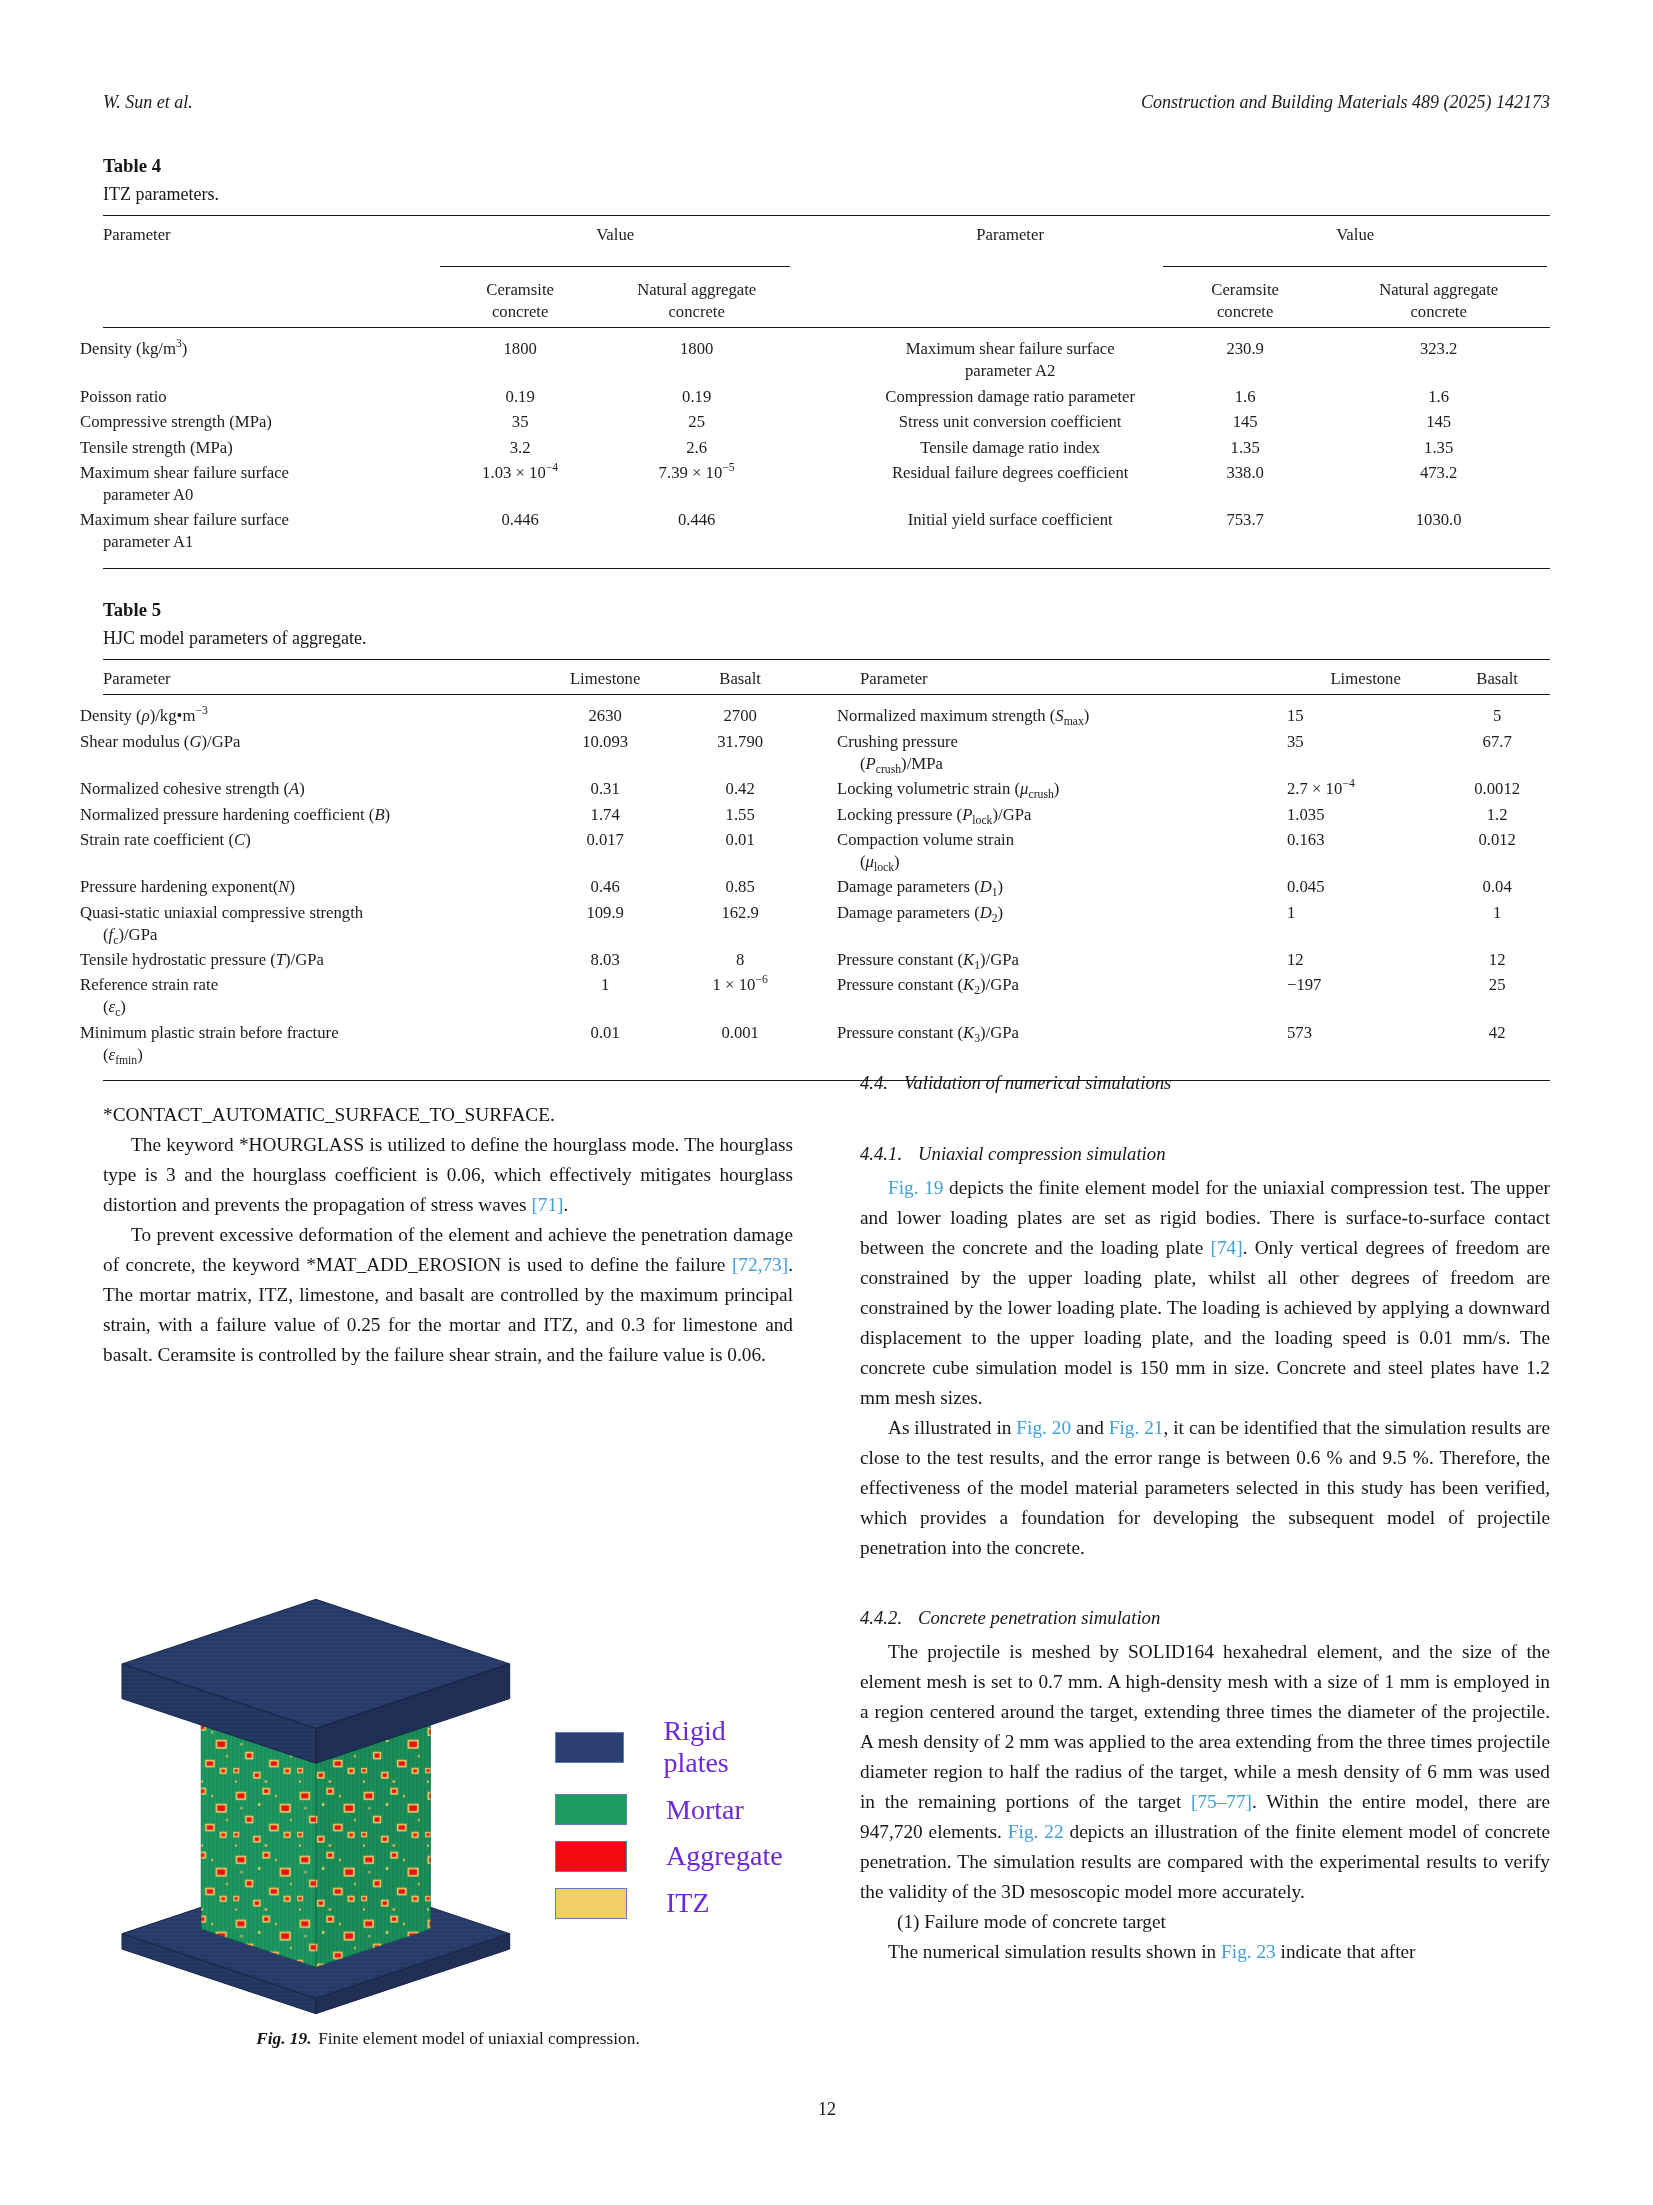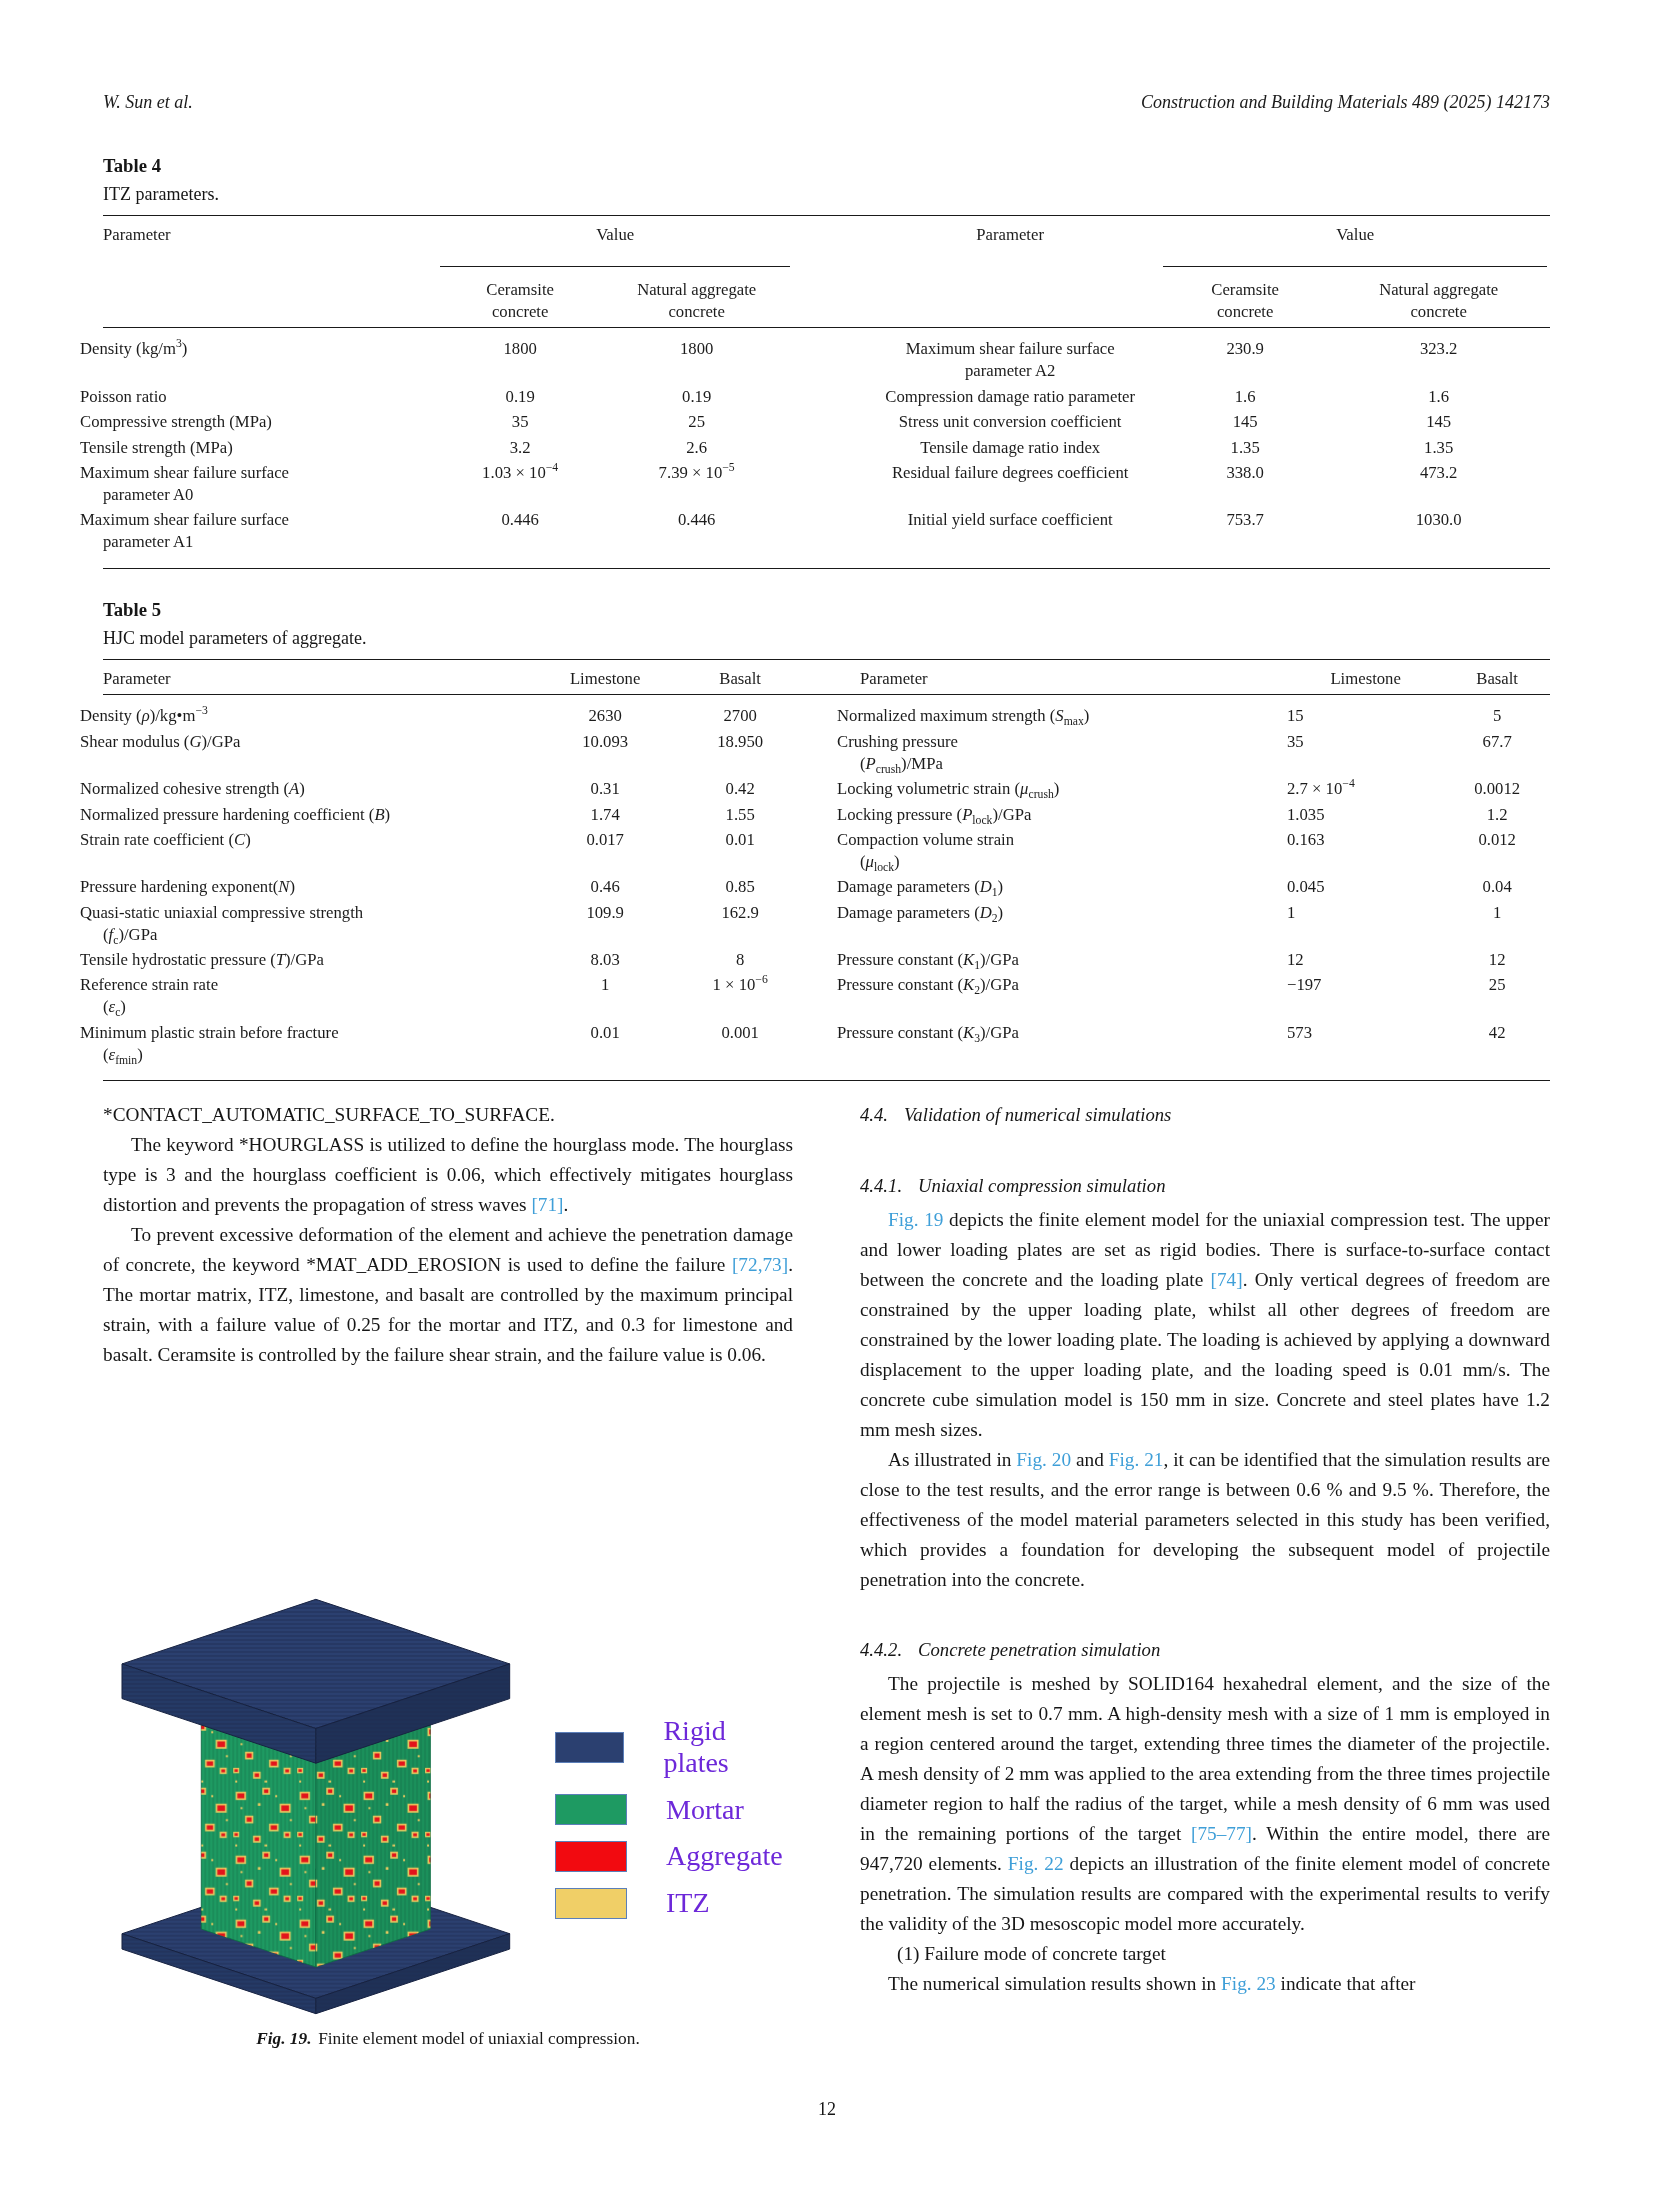--- a/index.html
+++ b/index.html
@@ -189,21 +189,21 @@
             <td class="val">2630</td>
             <td class="val">2700</td>
             <td class="gap"></td>
             <td class="param">Normalized maximum strength (<i>S</i><sub>max</sub>)</td>
             <td class="val-left">15</td>
             <td class="val">5</td>
           </tr>
           <tr>
             <td class="param">Shear modulus (<i>G</i>)/GPa</td>
             <td class="val">10.093</td>
-            <td class="val">18.950</td>
+            <td class="val">31.790</td>
             <td class="gap"></td>
             <td class="param">Crushing pressure<br>(<i>P</i><sub>crush</sub>)/MPa</td>
             <td class="val-left">35</td>
             <td class="val">67.7</td>
           </tr>
           <tr>
             <td class="param">Normalized cohesive strength (<i>A</i>)</td>
             <td class="val">0.31</td>
             <td class="val">0.42</td>
             <td class="gap"></td>
@@ -277,21 +277,21 @@
         </tbody>
     </table>
   </div>
 
   <div class="abs col" style="top:1100px;left:103px;">
     <p>*CONTACT_AUTOMATIC_SURFACE_TO_SURFACE.</p>
     <p class="ind">The keyword *HOURGLASS is utilized to define the hourglass mode. The hourglass type is 3 and the hourglass coefficient is 0.06, which effectively mitigates hourglass distortion and prevents the propagation of stress waves <span class="link">[71]</span>.</p>
     <p class="ind">To prevent excessive deformation of the element and achieve the penetration damage of concrete, the keyword *MAT_ADD_EROSION is used to define the failure <span class="link">[72,73]</span>. The mortar matrix, ITZ, limestone, and basalt are controlled by the maximum principal strain, with a failure value of 0.25 for the mortar and ITZ, and 0.3 for limestone and basalt. Ceramsite is controlled by the failure shear strain, and the failure value is 0.06.</p>
   </div>
 
-  <div class="abs col" style="top:1100px;left:860px;">
+  <div class="abs col" style="top:1068px;left:860px;">
     <p class="shead sp-a">
       <span>4.4.</span><span class="ht">Validation of numerical simulations</span>
     </p>
     <p class="shead sp-b">
       <span>4.4.1.</span><span class="ht">Uniaxial compression simulation</span>
     </p>
     <p class="ind"><span class="link">Fig. 19</span> depicts the finite element model for the uniaxial compression test. The upper and lower loading plates are set as rigid bodies. There is surface-to-surface contact between the concrete and the loading plate <span class="link">[74]</span>. Only vertical degrees of freedom are constrained by the upper loading plate, whilst all other degrees of freedom are constrained by the lower loading plate. The loading is achieved by applying a downward displacement to the upper loading plate, and the loading speed is 0.01 mm/s. The concrete cube simulation model is 150 mm in size. Concrete and steel plates have 1.2 mm mesh sizes.</p>
     <p class="ind">As illustrated in <span class="link">Fig. 20</span> and <span class="link">Fig. 21</span>, it can be identified that the simulation results are close to the test results, and the error range is between 0.6 % and 9.5 %. Therefore, the effectiveness of the model material parameters selected in this study has been verified, which provides a foundation for developing the subsequent model of projectile penetration into the concrete.</p>
     <p class="shead sp-c">
       <span>4.4.2.</span><span class="ht">Concrete penetration simulation</span>

